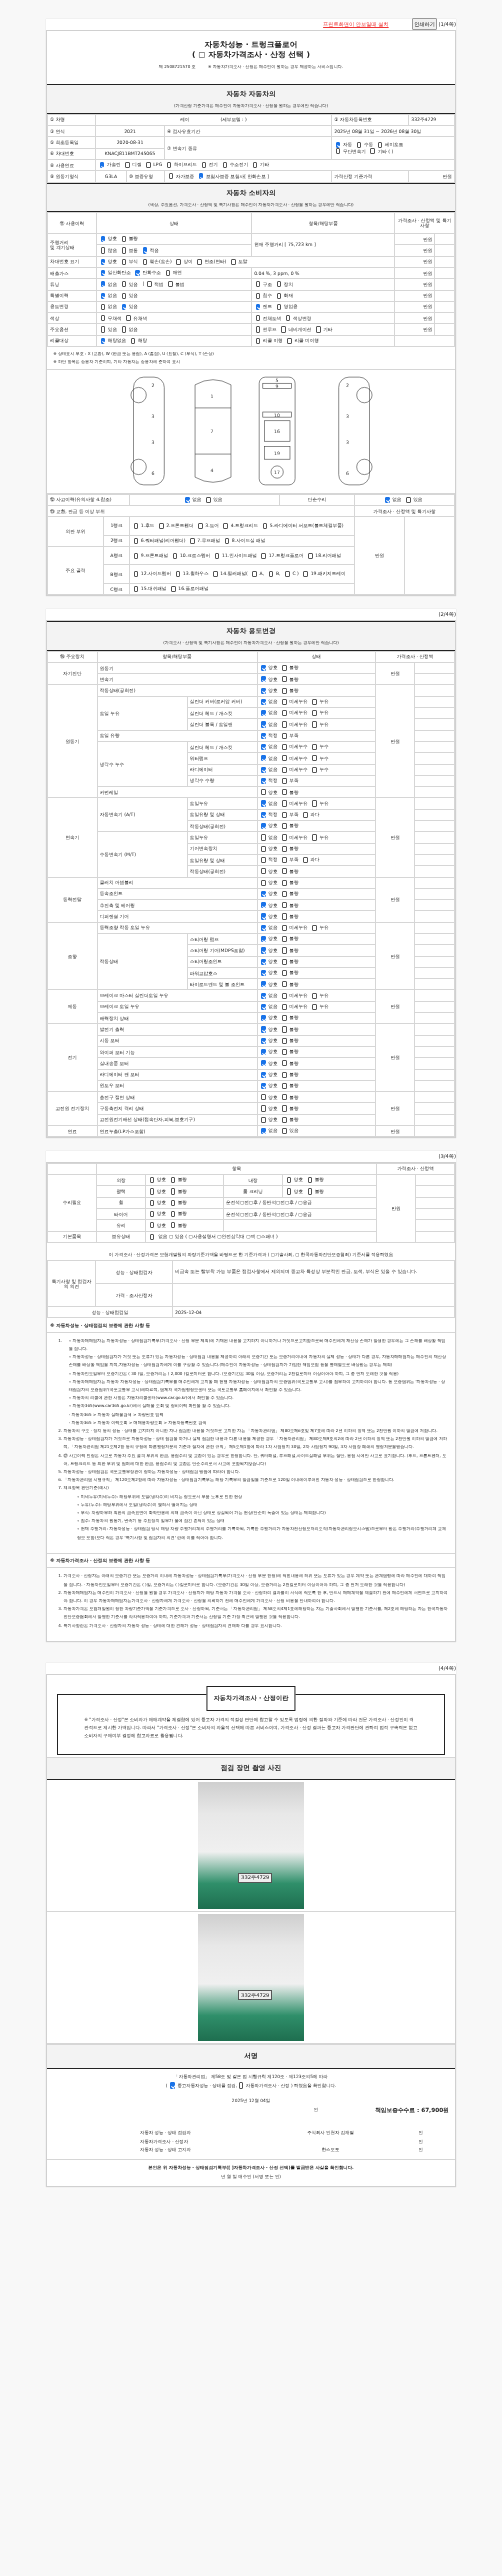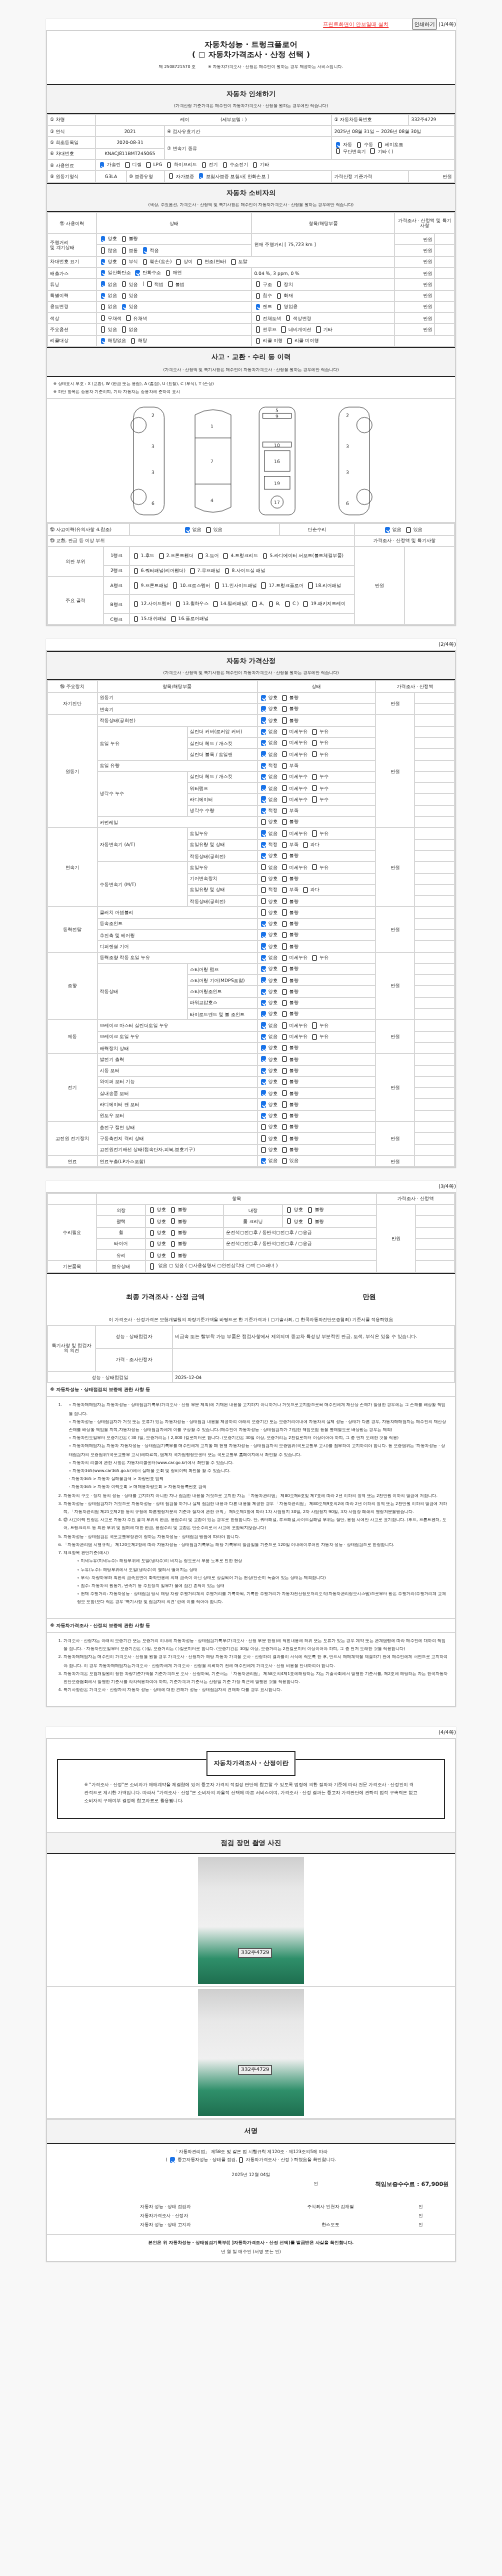--- a/index.html
+++ b/index.html
@@ -47,21 +47,21 @@
         <button>인쇄하기</button>
         <span>(1/4쪽)</span>
       </div>
 <div class="frame">
 <div class="hdr">
           <div class="t1">자동차성능 · 트렁크플로어</div>
           <div class="t2">( ▢ 자동차가격조사 · 산정 선택 )</div>
 <div class="sub"><span>제 2508721570 호</span><span>※ 자동차가격조사 · 산정은 매수인이 원하는 경우 제공하는 서비스입니다.</span></div>
         </div>
 <div class="sec">
-          <div class="st">자동차 인쇄하기</div>
+          <div class="st">자동차 자동차의</div>
           <div class="ss">(가격산정 기준가격은 매수인이 자동차가격조사 · 산정을 원하는 경우에만 적습니다)</div>
         </div>
 <table>
 <tbody>
             <tr>
               <td style="width:48px">① 차명</td>
               <td colspan="3" class="c"><span>레이</span><span style="margin-left:31px">(세부모델 :                    )</span></td>
               <td style="width:77px">② 자동차등록번호</td>
               <td>332주4729</td>
             </tr>
@@ -168,24 +168,20 @@
               <td></td>
             </tr>
             <tr>
               <td>리콜대상</td>
               <td><span class="opt"><span class="cb on"></span><span>해당없음</span></span><span class="opt"><span class="cb"></span><span>해당</span></span></td>
               <td><span class="opt"><span class="cb"></span><span>리콜 이행</span></span><span class="opt"><span class="cb"></span><span>리콜 미이행</span></span></td>
               <td colspan="2"></td>
             </tr>
           </tbody>
         </table>
-<div class="sec">
-          <div class="st">사고 · 교환 · 수리 등 이력</div>
-          <div class="ss">(가격조사 · 산정액 및 특기사항은 매수인이 자동차가격조사 · 산정을 원하는 경우에만 적습니다)</div>
-        </div>
 <div class="note">
           <div>※ 상태표시 부호 : X (교환), W (판금 또는 용접), A (흠집), U (요철), C (부식), T (손상)</div>
           <div>※ 하단 항목은 승용차 기준이며, 기타 자동차는 승용차에 준하여 표시</div>
         </div>
 <div class="diagram">
 <svg width="247" height="118" viewBox="0 0 480 230" fill="none" stroke="#444" stroke-width="1.2" style="font-size:10px">
 <rect x="10" y="10" width="60" height="210" rx="20"></rect>
             <circle cx="20" cy="45" r="15"></circle>
             <circle cx="20" cy="185" r="15"></circle>
 <path d="M130 25 Q165 5 200 25 L200 205 Q165 225 130 205Z"></path>
@@ -260,21 +256,21 @@
           </tbody>
         </table>
       </div>
     </div>
     <div class="page" style="margin-top:12.4px">
       <div class="pagebar">
         <span>(2/4쪽)</span>
       </div>
       <div class="frame">
 <div class="sec">
-          <div class="st">자동차 가격산정</div>
+          <div class="st">자동차 용도변경</div>
           <div class="ss">(가격조사 · 산정액 및 특기사항은 매수인이 자동차가격조사 · 산정을 원하는 경우에만 적습니다)</div>
         </div>
 <table>
           <tbody>
             <tr>
               <th class="c">⑭ 주요장치</th>
               <th class="c" colspan="2">항목/해당부품</th>
               <th class="c">상태</th>
               <th class="c" colspan="2">가격조사 · 산정액</th>
             </tr>
@@ -562,24 +558,20 @@
               <td style="width:39px"></td>
             </tr>
             <tr>
               <td class="c">기본품목</td>
               <td class="c">보유상태</td>
               <td colspan="3"><span class="cb"></span> 없음 ▢ 있음 ( ▢사용설명서 ▢안전삼각대 ▢잭 ▢스패너 )</td>
               <td></td>
             </tr>
           </tbody>
         </table>
-<div style="border-top:1.5px solid #222;padding:19.6px 0 5.2px;display:flex;justify-content:space-around;font-weight:bold;font-size:6.7px">
-          <span>최종 가격조사 · 산정 금액</span>
-          <span>만원</span>
-        </div>
 <div style="text-align:center;font-size:4.4px;padding:9.3px 0 3.1px">이 가격조사 · 산정가격은 보험개발원의 차량기준가액을 바탕으로 한 기준가격과 ( ▢기술사회, ▢ 한국자동차진단보증협회) 기준서를 적용하였음</div>
 <table style="border-top:1.5px solid #222">
           <tbody>
             <tr>
               <td rowspan="2" class="c" style="width:48px">특기사항 및 점검자의 의견</td>
               <td class="c" style="width:77px;height:23px">성능 · 상태점검자</td>
               <td style="line-height:8.2px">비금속 또는 탈부착 가능 부품은 점검사항에서 제외되며 중고차 특성상 부분적인 판금, 도색, 부식은 있을 수 있습니다.</td>
             </tr>
 <tr>
               <td class="c" style="height:23px">가격 · 조사산정자</td>
@@ -634,21 +626,21 @@
     </div>
     <div class="page" style="margin-top:20.6px;margin-bottom:20.6px">
       <div class="pagebar">
         <span>(4/4쪽)</span>
       </div>
       <div class="frame">
 <div class="boxwrap">
           <div class="boxtitle">자동차가격조사 · 산정이란</div>
           <div class="box">※ "가격조사 · 산정"은 소비자가 매매계약을 체결함에 있어 중고차 가격의 적절성 판단에 참고할 수 있도록 법령에 의한 절차와 기준에 따라 전문 가격조사 · 산정인이 객관적으로 제시한 가액입니다. 따라서 "가격조사 · 산정"은 소비자의 자율적 선택에 따른 서비스이며, 가격조사 · 산정 결과는 중고차 가격판단에 관하여 법적 구속력은 없고 소비자의 구매여부 결정에 참고자료로 활용됩니다.</div>
         </div>
-<div class="sec" style="border-top:0.5px solid #d6d6d6;margin-top:10px">
+<div class="sec" style="border-top:0.5px solid #d6d6d6;margin-top:0">
           <div class="st" style="line-height:15.5px">점검 장면 촬영 사진</div>
         </div>
         <div class="photo">
           <div style="background:linear-gradient(#cfcfcf,#e8e8e8 25%,#f0f0f0 55%,#2f8f6a 80%,#1e6e4f);position:relative">
             <span style="position:absolute;left:40px;bottom:26px;background:#eee;border:0.5px solid #555;font-size:5.2px;padding:0.5px 2.1px">332주4729</span>
           </div>
         </div>
         <div class="photo">
           <div style="background:linear-gradient(#cfcfcf,#e8e8e8 25%,#f0f0f0 55%,#2f8f6a 80%,#1e6e4f);position:relative">
             <span style="position:absolute;left:40px;bottom:41px;background:#eee;border:0.5px solid #555;font-size:5.2px;padding:0.5px 2.1px">332주4729</span>

